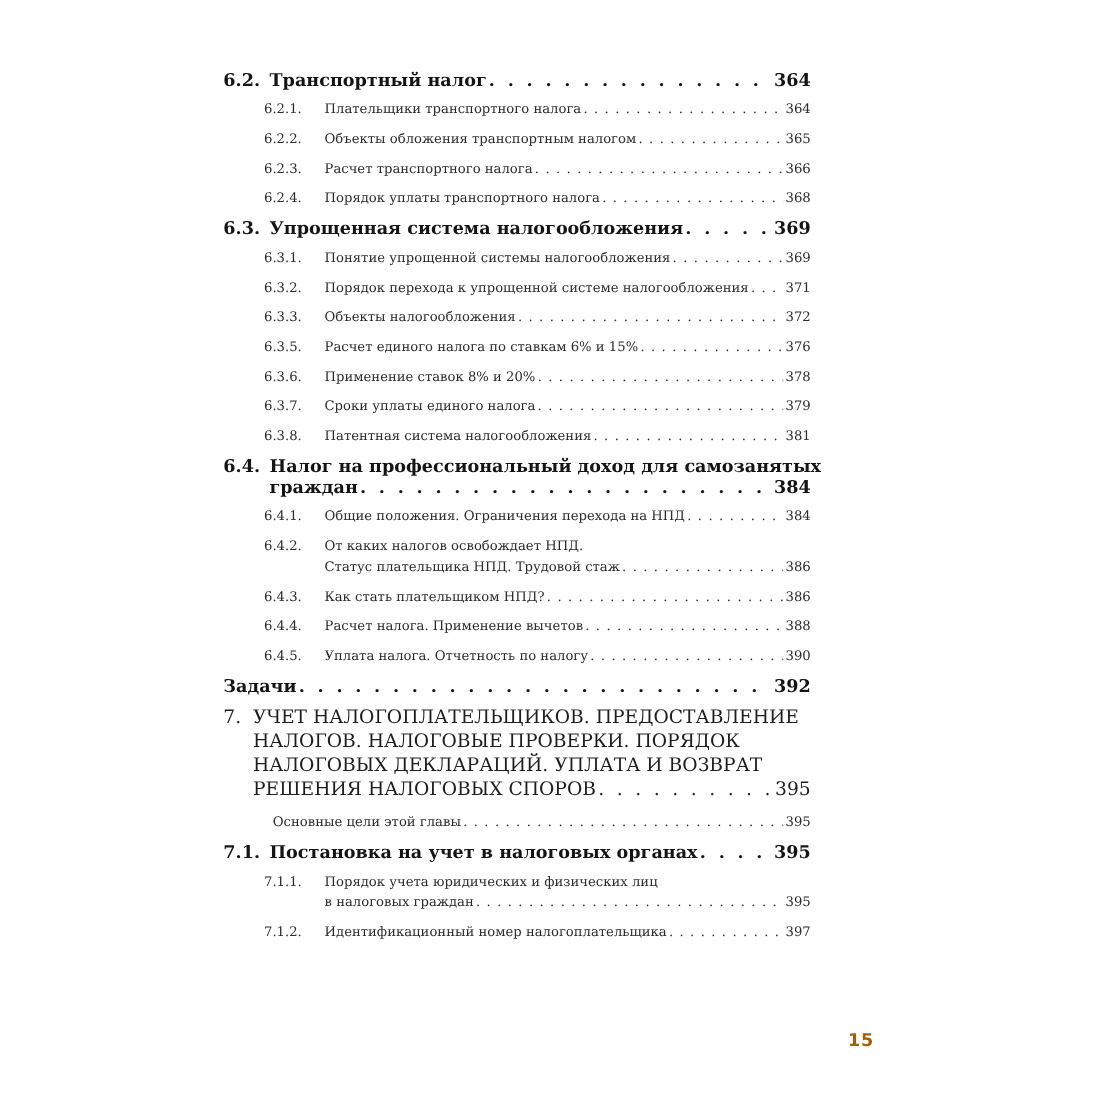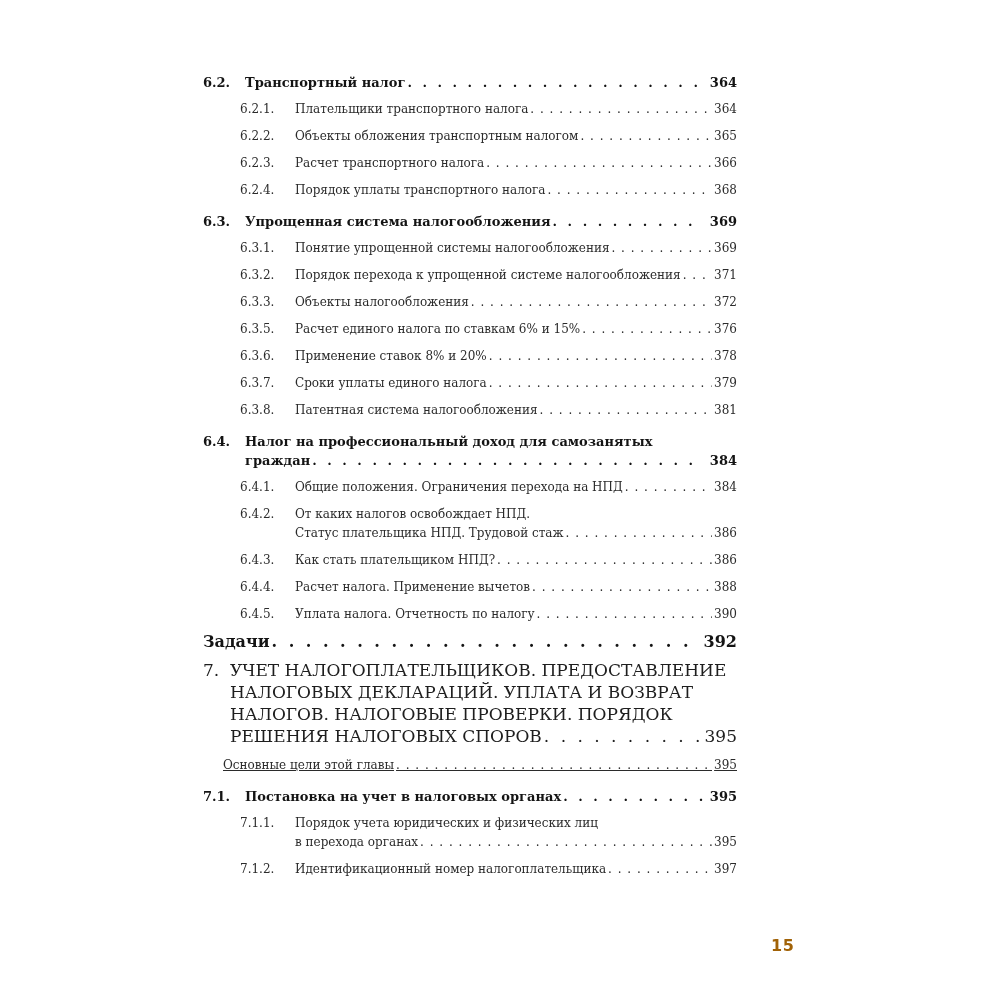--- a/index.html
+++ b/index.html
@@ -27,23 +27,23 @@
   .entry .num {
     position: absolute;
     left: 0;
     top: 0;
     white-space: nowrap;
   }
   
   .entry.section {
     padding-left: 42px;
     font-weight: bold;
-    font-size: 13px;
+    font-size: 16px;
     color: #141414;
-    margin-top: 12px;
+    margin-top: 2px;
   }
   
   .entry.sub {
     margin-left: 37px;
     padding-left: 55px;
   }
   
   .entry.chapter {
     padding-left: 27px;
     font-size: 17px;
@@ -54,22 +54,21 @@
   }
   
   .entry.tasks {
     font-weight: bold;
     font-size: 16px;
     color: #141414;
     margin-top: 3px;
   }
   
   .entry.plain {
-    margin-left: 20px;
-    text-decoration: underline;
+    margin-left: 45px;
   }
   .tline { white-space: nowrap; }
   .lastline {
     display: flex;
     align-items: baseline;
   }
   .lastline .text {
     white-space: nowrap;
     flex: 0 0 auto;
   }
@@ -267,22 +266,22 @@
       <div class="entry tasks">
         <div class="lastline">
           <span class="text">Задачи</span>
           <span class="dots"></span>
           <span class="pg">392</span>
         </div>
       </div>
       <div class="entry chapter">
         <span class="num">7.</span>
         <div class="tline">УЧЕТ НАЛОГОПЛАТЕЛЬЩИКОВ. ПРЕДОСТАВЛЕНИЕ</div>
+        <div class="tline">НАЛОГОВ. НАЛОГОВЫЕ ПРОВЕРКИ. ПОРЯДОК</div>
         <div class="tline">НАЛОГОВЫХ ДЕКЛАРАЦИЙ. УПЛАТА И ВОЗВРАТ</div>
-        <div class="tline">НАЛОГОВ. НАЛОГОВЫЕ ПРОВЕРКИ. ПОРЯДОК</div>
         <div class="lastline">
           <span class="text">РЕШЕНИЯ НАЛОГОВЫХ СПОРОВ</span>
           <span class="dots"></span>
           <span class="pg">395</span>
         </div>
       </div>
       <div class="entry plain">
         <div class="lastline">
           <span class="text">Основные цели этой главы</span>
           <span class="dots"></span>
@@ -294,21 +293,21 @@
         <div class="lastline">
           <span class="text">Постановка на учет в налоговых органах</span>
           <span class="dots"></span>
           <span class="pg">395</span>
         </div>
       </div>
       <div class="entry sub">
         <span class="num">7.1.1.</span>
         <div class="tline">Порядок учета юридических и физических лиц</div>
         <div class="lastline">
-          <span class="text">в перехода органах</span>
+          <span class="text">в налоговых граждан</span>
           <span class="dots"></span>
           <span class="pg">395</span>
         </div>
       </div>
       <div class="entry sub">
         <span class="num">7.1.2.</span>
         <div class="lastline">
           <span class="text">Идентификационный номер налогоплательщика</span>
           <span class="dots"></span>
           <span class="pg">397</span>

